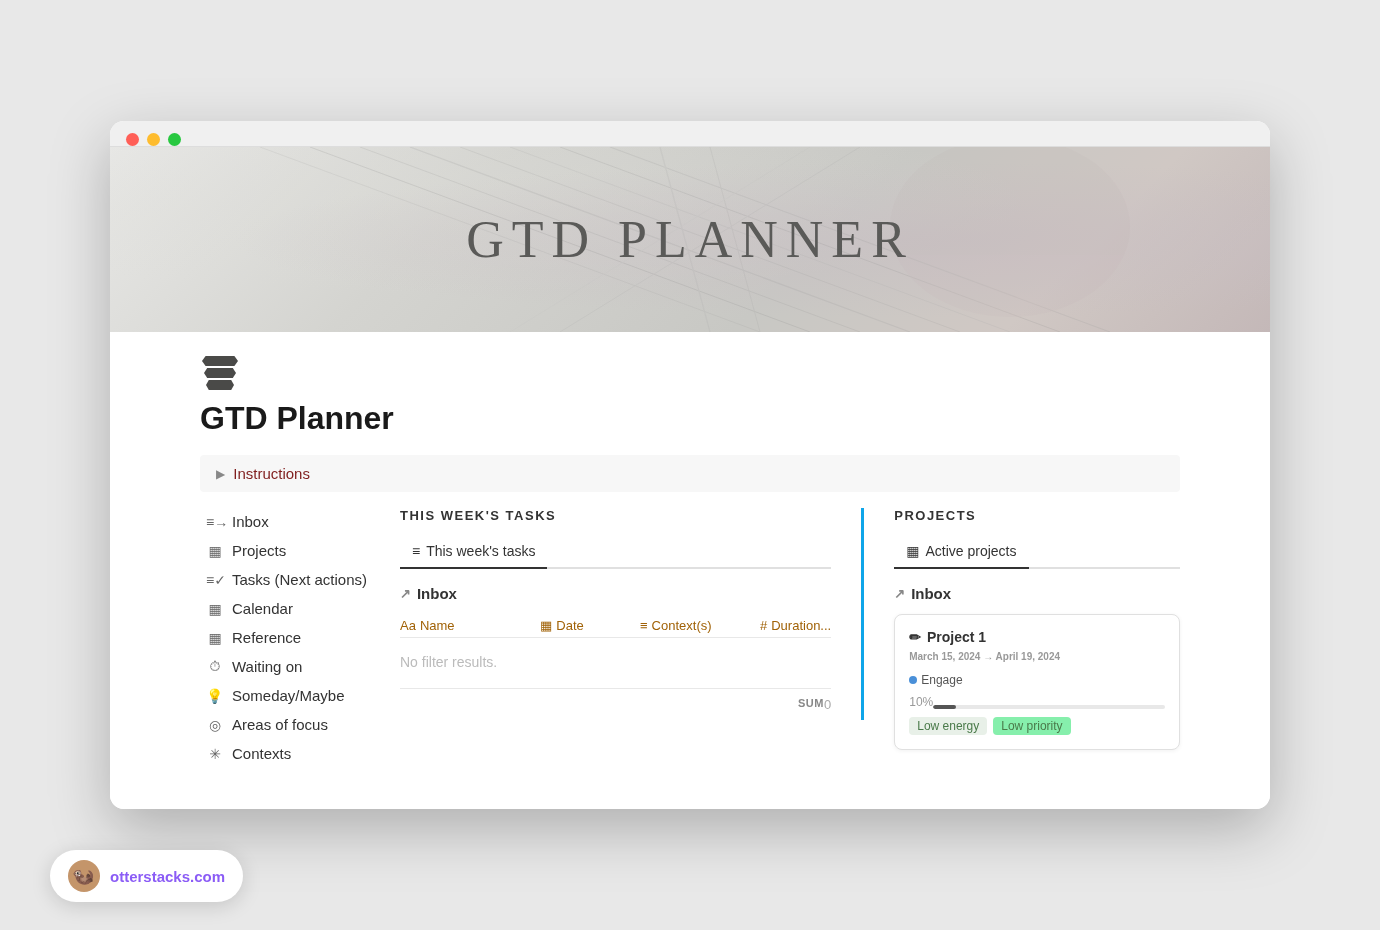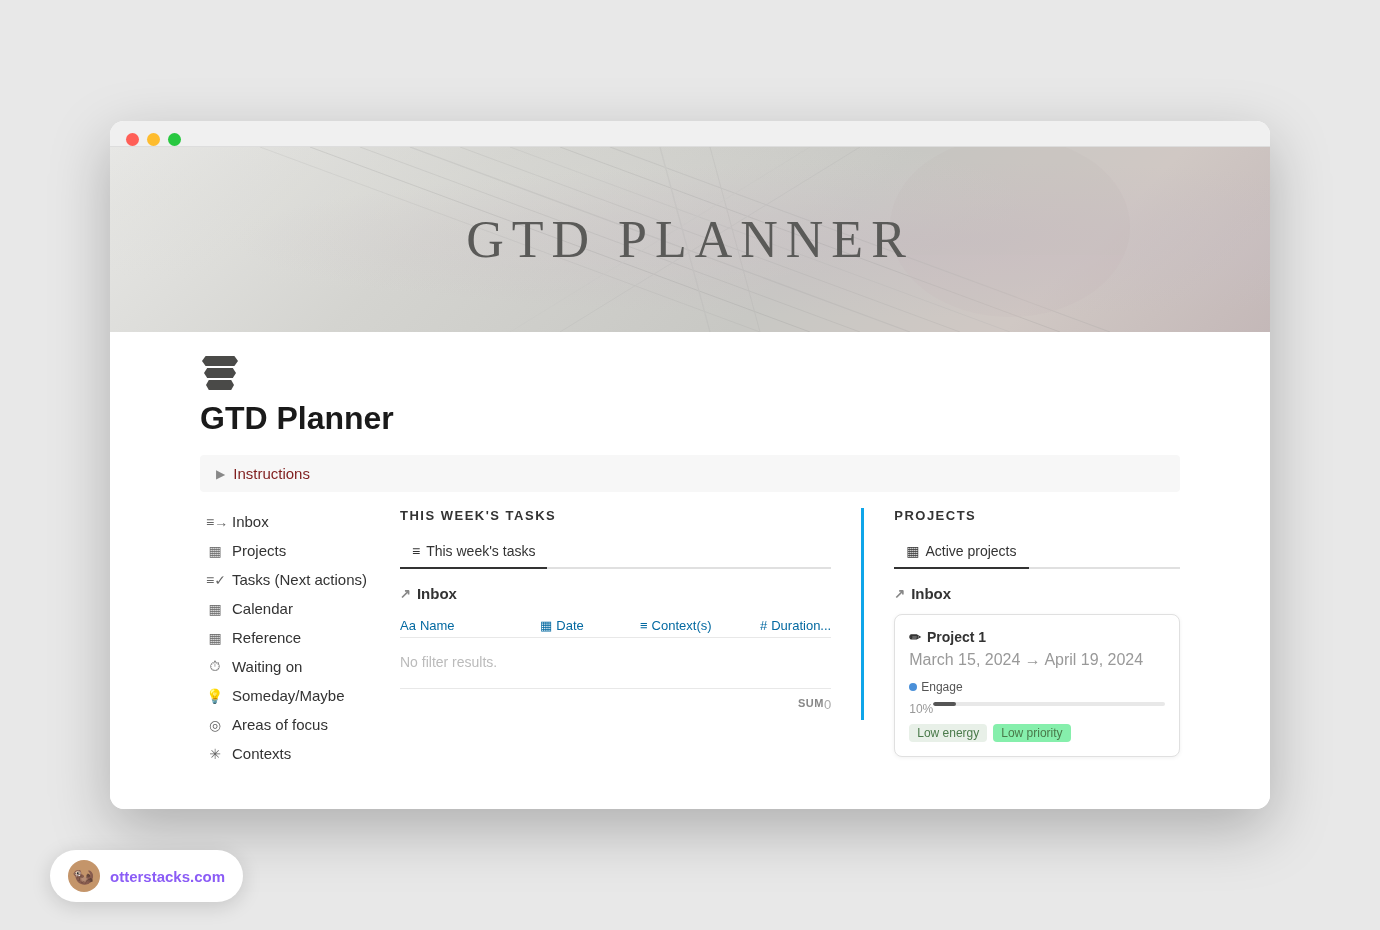--- a/index.html
+++ b/index.html
@@ -215,21 +215,21 @@
     
     .table-header {
       display: grid;
       grid-template-columns: 140px 100px 120px 1fr;
       padding: 4px 0;
       border-bottom: 1px solid #e8e8e8;
       margin-bottom: 6px;
     }
     .table-col {
       font-size: 13px;
-      color: #0369a1;
+      color: #a16207;
       display: flex;
       align-items: center;
       gap: 4px;
     }
     .no-results {
       font-size: 14px;
       color: #bbb;
       padding: 10px 0;
     }
     .sum-row {
@@ -279,40 +279,41 @@
     .project-card-title {
       font-size: 14px;
       font-weight: 600;
       color: #333;
       display: flex;
       align-items: center;
       gap: 6px;
       margin-bottom: 6px;
     }
     .project-dates {
-      font-size: 16px;
+      font-size: 10px;
       color: #999;
       margin-bottom: 8px;
+      font-weight: bold;
     }
     .project-tag {
       display: inline-flex;
       align-items: center;
       gap: 4px;
       font-size: 12px;
       color: #555;
       margin-bottom: 8px;
     }
     .tag-dot {
       width: 8px; height: 8px;
       border-radius: 50%;
       background: #4a90d9;
     }
     .progress-row {
       display: flex;
-      align-items: flex-start;
+      align-items: flex-end;
       gap: 0;
       margin-bottom: 8px;
     }
     .progress-label {
       font-size: 12px;
       color: #999;
     }
     .progress-bar {
       flex: 1;
       height: 4px;

